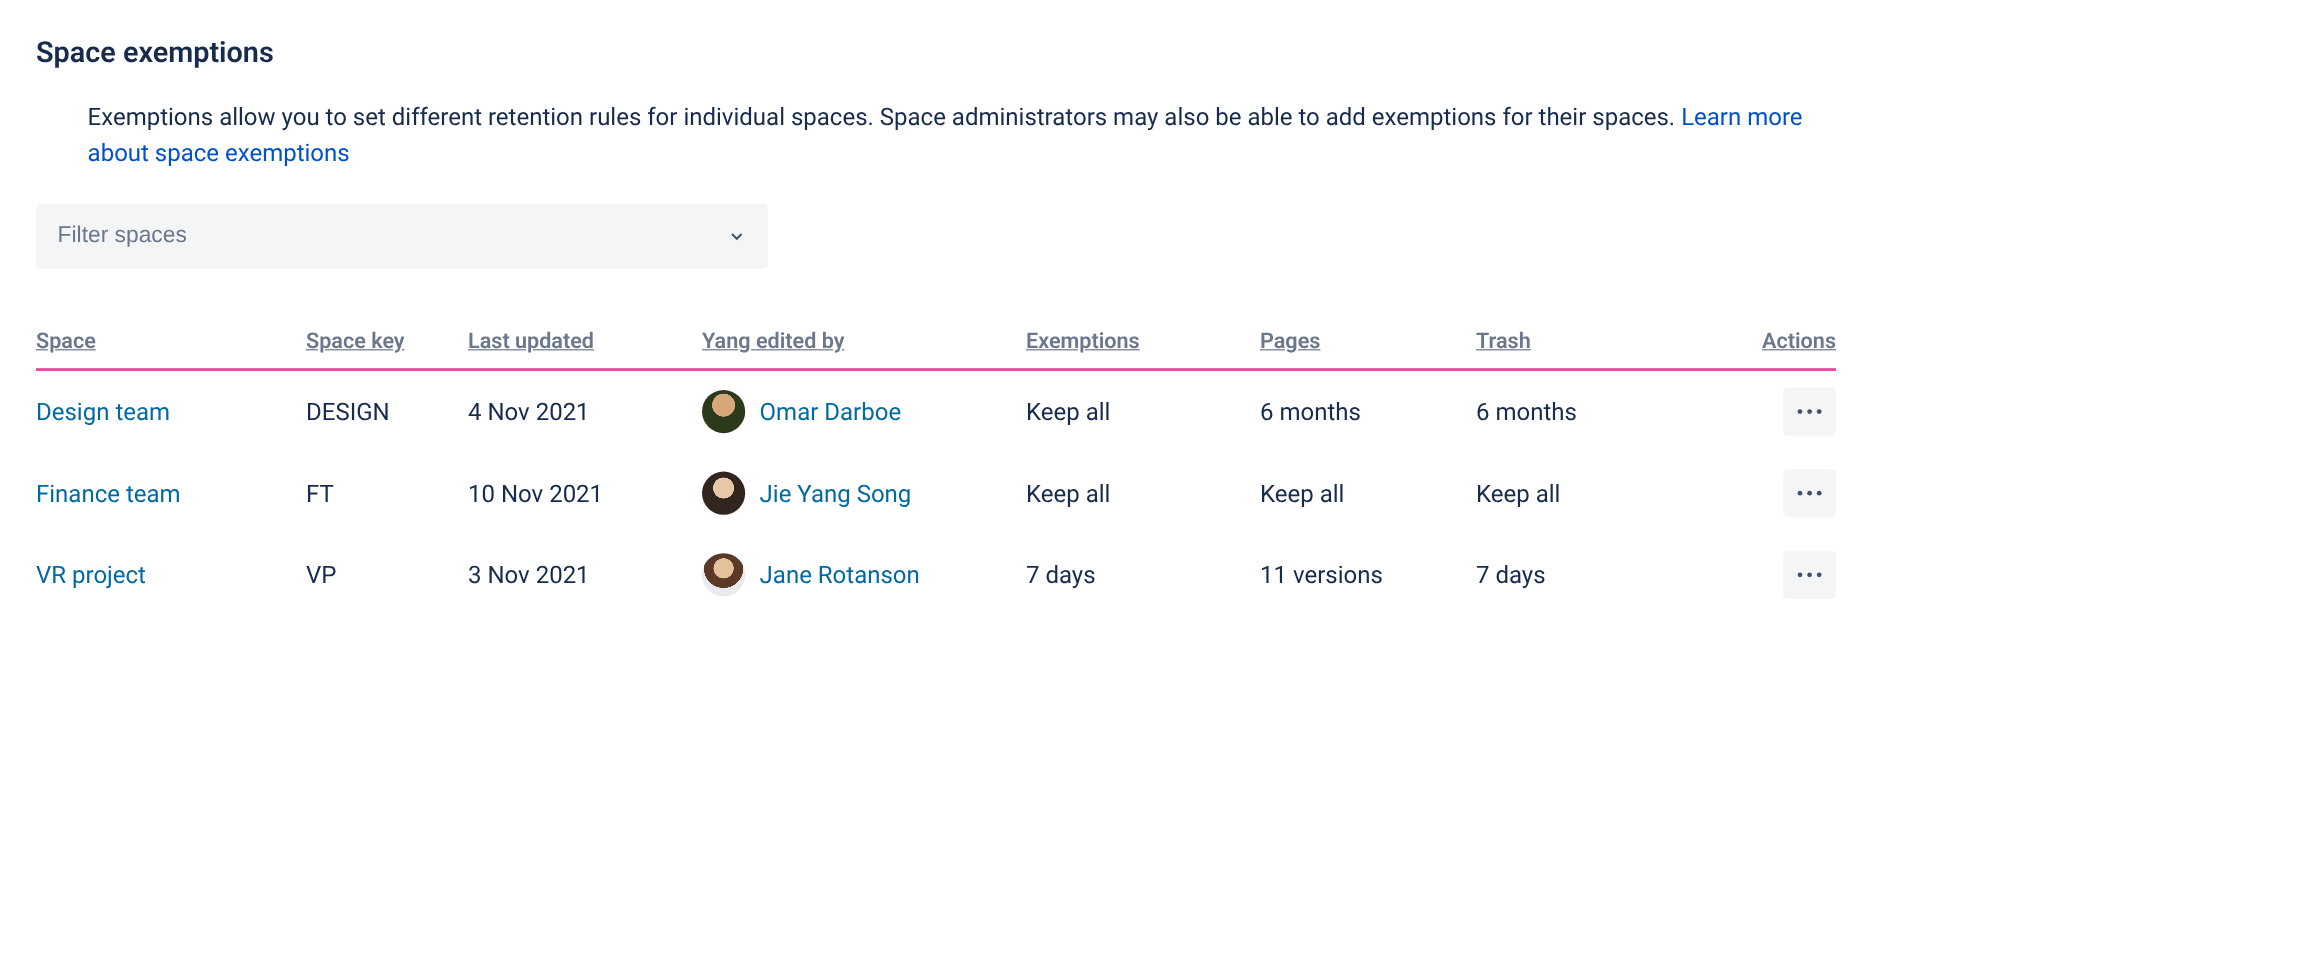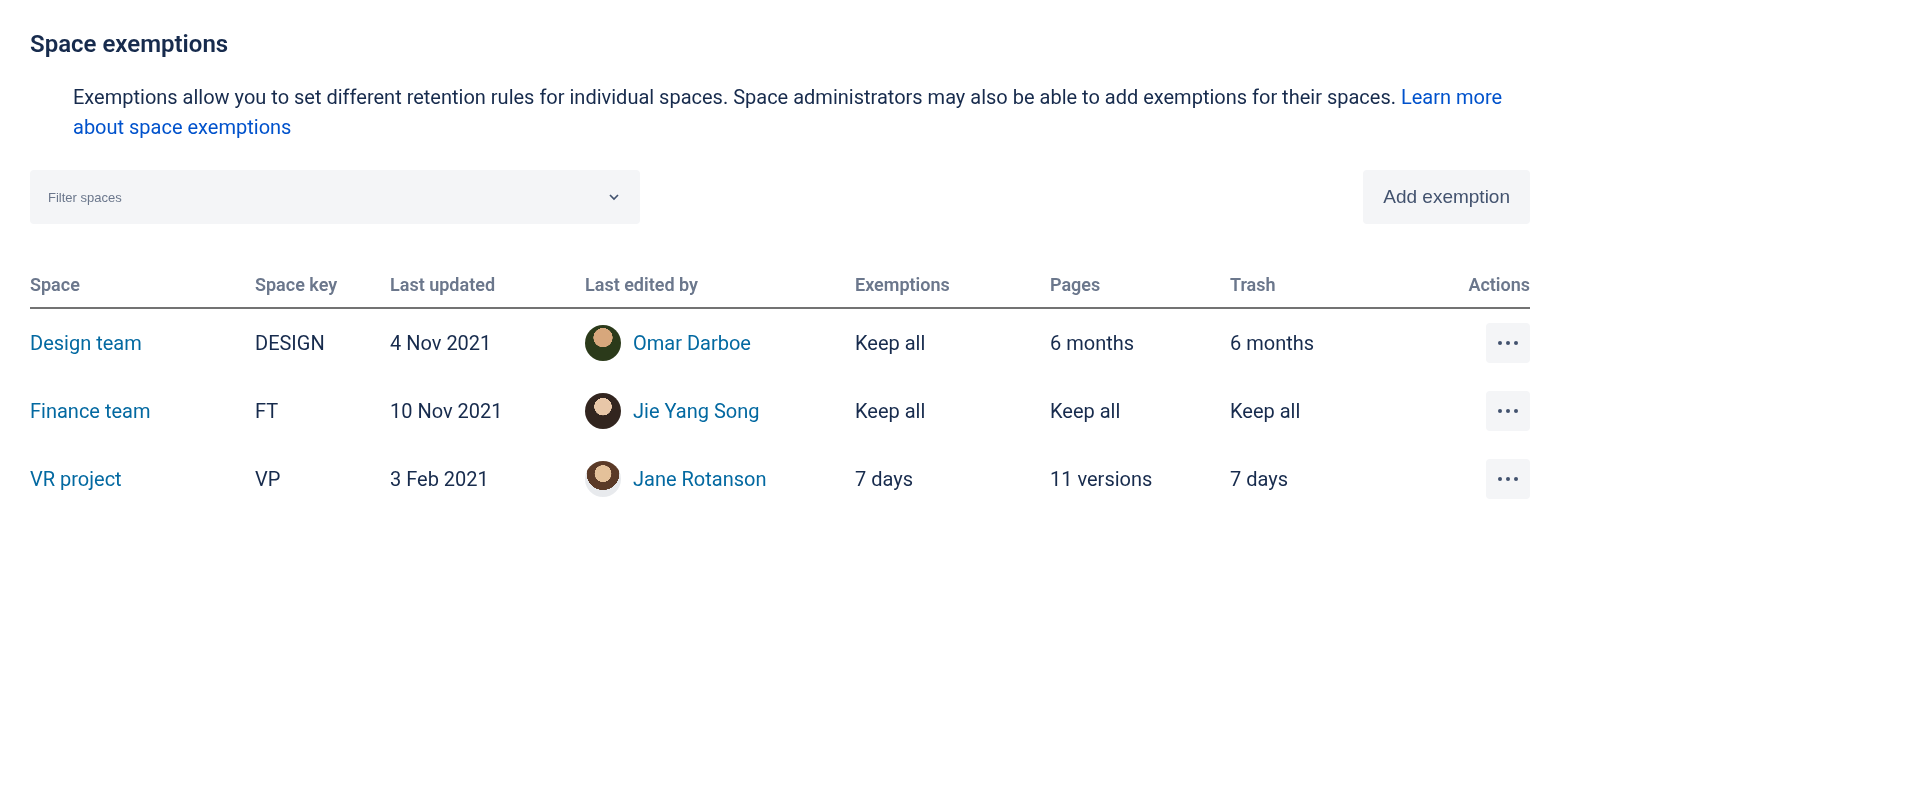--- a/index.html
+++ b/index.html
@@ -43,21 +43,21 @@
       display: flex;
       align-items: center;
       justify-content: space-between;
       width: 610px;
       height: 54px;
       padding: 0 18px;
       background: #F4F5F7;
       border: none;
       border-radius: 4px;
       color: #6B778C;
-      font-size: 13px;
+      font-size: 19px;
       cursor: pointer;
       gap: 36px;
     }
     .filter .chevron {
       display: inline-flex;
     }
     .filter .chevron svg {
       width: 16px;
       height: 16px;
     }
@@ -76,21 +76,22 @@
     table {
       width: 100%;
       border-collapse: collapse;
     }
     thead th {
       text-align: left;
       font-size: 18px;
       font-weight: 600;
       color: #6B778C;
       padding: 10px 8px 12px 0;
-      border-bottom: 2px solid #737373;
+      border-bottom: 2px solid #ec4899;
+      text-decoration: underline;
     }
     thead th.col-actions {
       text-align: right;
       padding-right: 0;
     }
     tbody td {
       padding: 14px 8px 14px 0;
       font-size: 20px;
       color: #172B4D;
       vertical-align: middle;
@@ -158,30 +159,29 @@
 
   <div class="controls">
     <button class="filter">
       <span>Filter spaces</span>
       <span class="chevron">
         <svg viewBox="0 0 24 24" fill="none" stroke="#42526E" stroke-width="2.5">
             <polyline points="6 9 12 15 18 9"></polyline>
           </svg>
       </span>
     </button>
-    <button class="btn-add">Add exemption</button>
   </div>
 
   <table>
     <thead>
       <tr>
         <th class="col-space">Space</th>
         <th class="col-key">Space key</th>
         <th class="col-updated">Last updated</th>
-        <th class="col-editor">Last edited by</th>
+        <th class="col-editor">Yang edited by</th>
         <th class="col-attach">Exemptions</th>
         <th class="col-pages">Pages</th>
         <th class="col-trash">Trash</th>
         <th class="col-actions">Actions</th>
       </tr>
     </thead>
     <tbody id="table-body">
     <tr>
           <td><a href="#" class="link">Design team</a></td>
           <td>DESIGN</td>
@@ -216,21 +216,21 @@
           <td>Keep all</td>
           <td class="col-actions"><button class="actions-btn">
               <span class="dot"></span>
               <span class="dot"></span>
               <span class="dot"></span>
             </button></td>
         </tr>
         <tr>
           <td><a href="#" class="link">VR project</a></td>
           <td>VP</td>
-          <td>3 Feb 2021</td>
+          <td>3 Nov 2021</td>
           <td>
             <div class="editor">
               <span class="avatar avatar-3"></span>
               <a href="#" class="link">Jane Rotanson</a>
             </div>
           </td>
           <td>7 days</td>
           <td>11 versions</td>
           <td>7 days</td>
           <td class="col-actions"><button class="actions-btn">

